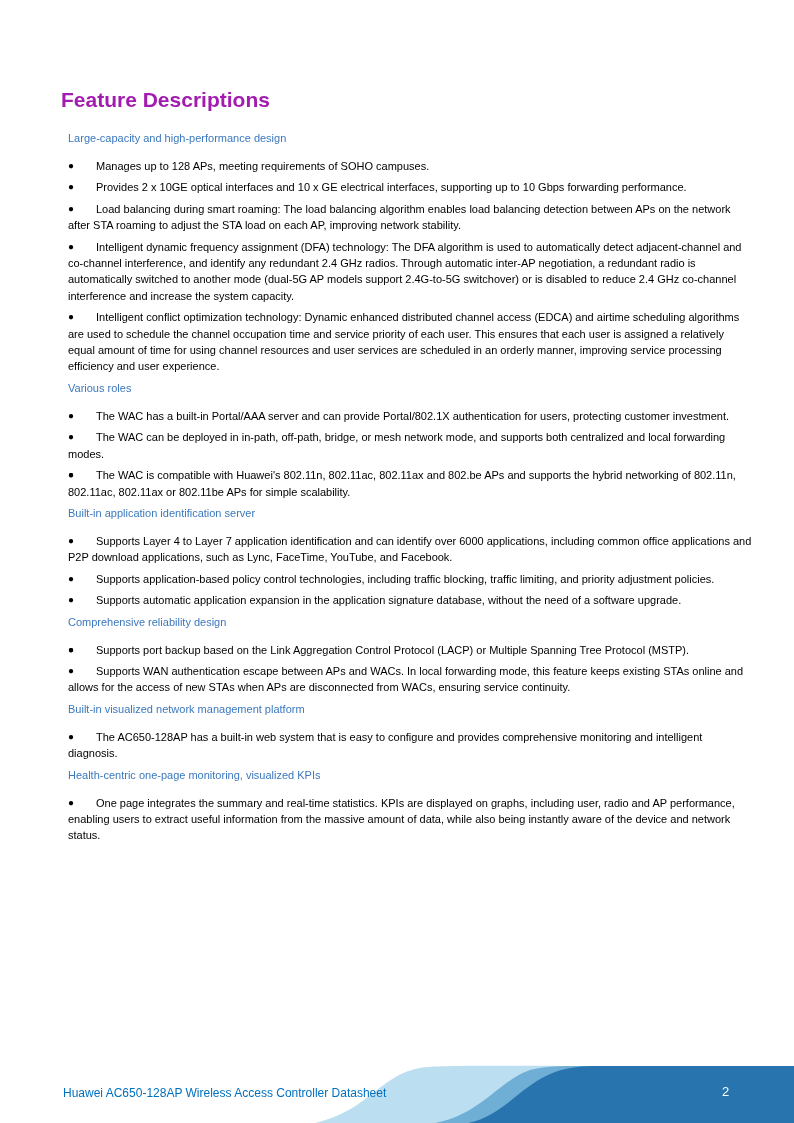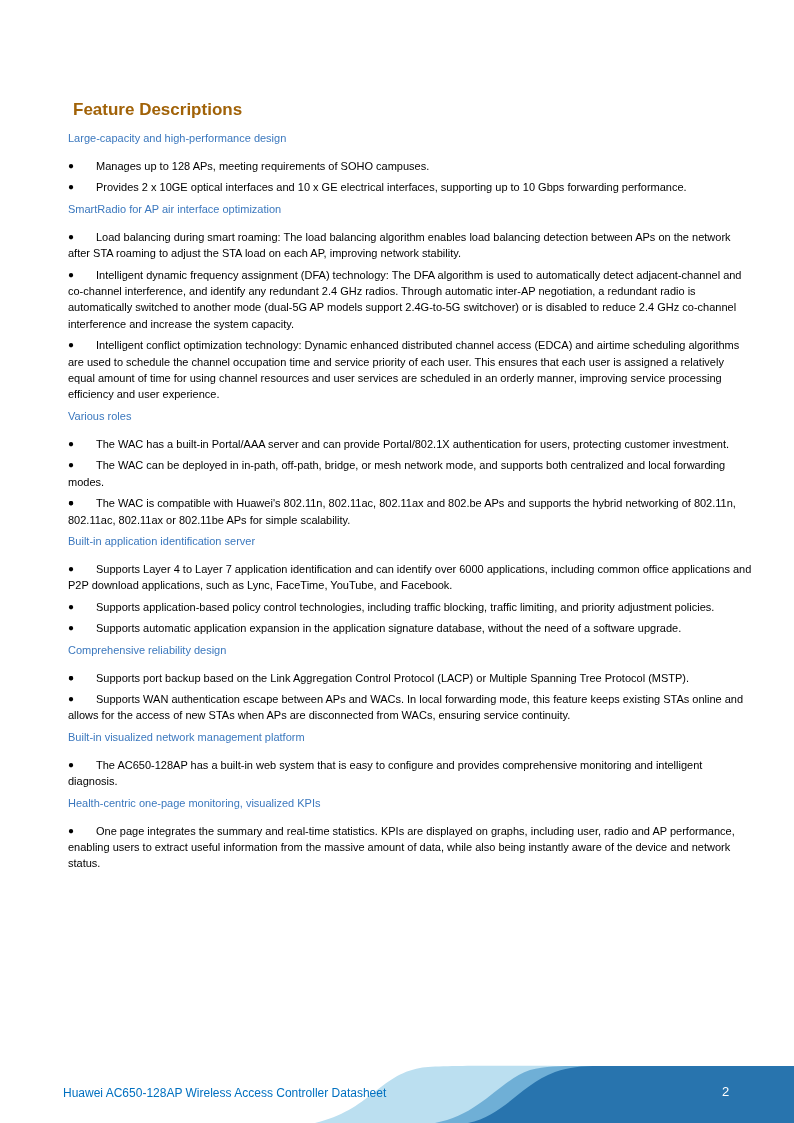--- a/index.html
+++ b/index.html
@@ -1,19 +1,19 @@
 <!DOCTYPE html>
 <html><head>
   <meta charset="utf-8">
   <style>
     html, body { margin: 0; padding: 0; background: #ffffff; }
     body { width: 794px; height: 1123px; position: relative; overflow: hidden;
            font-family: "Liberation Sans", sans-serif; color: #000; }
-    .page-title { position: absolute; left: 57px; top: 84px; margin: 16px;
-                  font-size: 17px; font-weight: bold; color: #a16207; letter-spacing: 0px; }
+    .page-title { position: absolute; left: 57px; top: 84px; margin: 4px;
+                  font-size: 21px; font-weight: bold; color: #a21caf; letter-spacing: 0px; }
     .content { position: absolute; left: 68px; top: 130px; width: 685px; }
     .section-heading { font-size: 11px; color: #3B78BE; margin: 0 0 12px 0; line-height: 16px; }
     .bullet { position: relative; font-size: 11px; line-height: 16.4px; margin: 0 0 5px 0;
               text-indent: 28px; }
     .bullet .dot { position: absolute; left: 0; top: 0; text-indent: 0; font-size: 10px; }
     .section { margin-bottom: 5px; }
     .footer { position: absolute; left: 0; top: 1040px; width: 794px; height: 83px; }
     .footer svg { position: absolute; left: 0; top: 0; }
     .footer-title { position: absolute; left: 63px; top: 1086px; font-size: 12px; color: #0070C0; }
     .page-number { position: absolute; left: 722px; top: 1084px; font-size: 13px; color: #ffffff; }
@@ -23,21 +23,20 @@
 
 <h1 class="page-title">Feature Descriptions</h1>
 
 <div class="content" id="content">
     <div class="section">
       <div class="section-heading">Large-capacity and high-performance design</div>
       <div class="bullet"><span class="dot">●</span><span>Manages up to 128 APs, meeting requirements of SOHO campuses.</span></div>
       <div class="bullet"><span class="dot">●</span><span>Provides 2 x 10GE optical interfaces and 10 x GE electrical interfaces, supporting up to 10 Gbps forwarding performance.</span></div>
     </div>
     <div class="section">
-      <div class="section-heading">SmartRadio for AP air interface optimization</div>
       <div class="bullet"><span class="dot">●</span><span>Load balancing during smart roaming: The load balancing algorithm enables load balancing detection between APs on the network after STA roaming to adjust the STA load on each AP, improving network stability.</span></div>
       <div class="bullet"><span class="dot">●</span><span>Intelligent dynamic frequency assignment (DFA) technology: The DFA algorithm is used to automatically detect adjacent-channel and co-channel interference, and identify any redundant 2.4 GHz radios. Through automatic inter-AP negotiation, a redundant radio is automatically switched to another mode (dual-5G AP models support 2.4G-to-5G switchover) or is disabled to reduce 2.4 GHz co-channel interference and increase the system capacity.</span></div>
       <div class="bullet"><span class="dot">●</span><span>Intelligent conflict optimization technology: Dynamic enhanced distributed channel access (EDCA) and airtime scheduling algorithms are used to schedule the channel occupation time and service priority of each user. This ensures that each user is assigned a relatively equal amount of time for using channel resources and user services are scheduled in an orderly manner, improving service processing efficiency and user experience.</span></div>
     </div>
     <div class="section">
       <div class="section-heading">Various roles</div>
       <div class="bullet"><span class="dot">●</span><span>The WAC has a built-in Portal/AAA server and can provide Portal/802.1X authentication for users, protecting customer investment.</span></div>
     </div>
     <div class="section">
       <div class="bullet"><span class="dot">●</span><span>The WAC can be deployed in in-path, off-path, bridge, or mesh network mode, and supports both centralized and local forwarding modes.</span></div>

